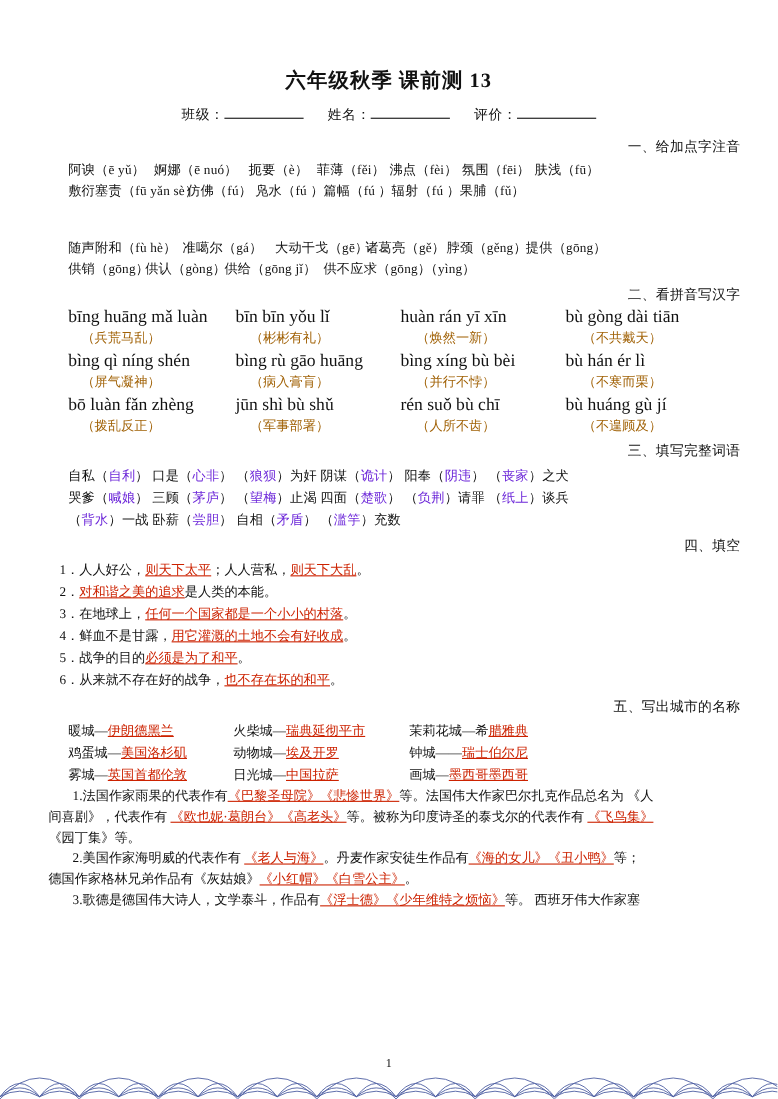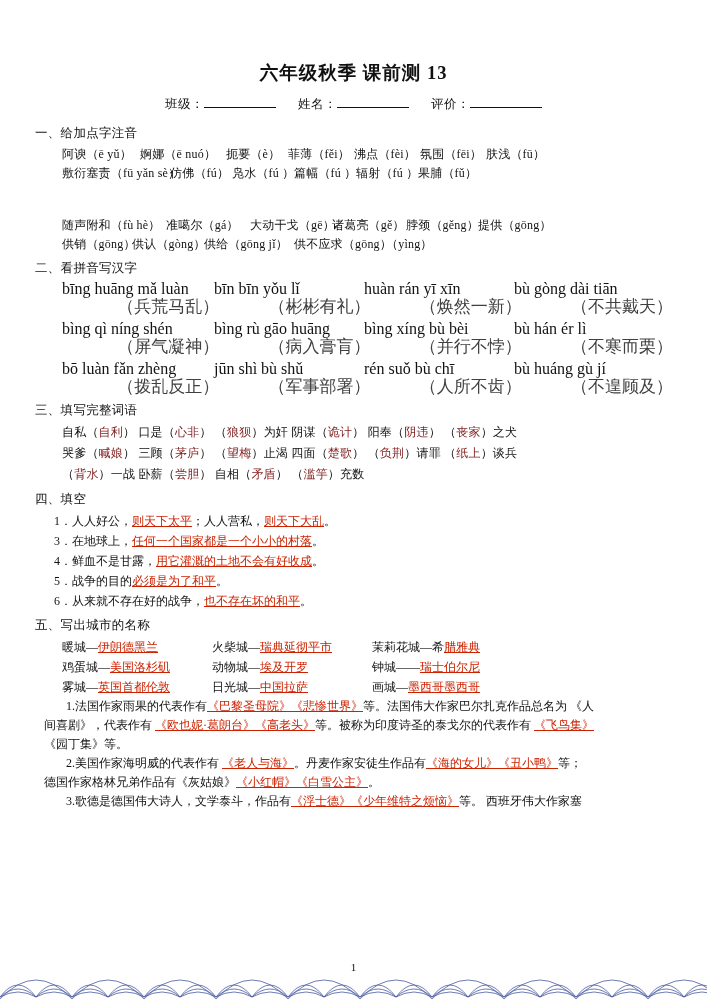--- a/index.html
+++ b/index.html
@@ -35,20 +35,21 @@
     border-bottom:1px solid #111;
     width:72px;
     height:12px;
   }
   .blanks-line .gap{display:inline-block;width:22px;}
 
   .section-head{
     font-size:12.5px;
     margin:6px 0 3px 1px;
     letter-spacing:0.3px;
+    text-align:right;
   }
   .blk{ padding-left:28px; }
   .row{
     font-size:12px;
     line-height:19px;
     white-space:nowrap;
     letter-spacing:0.2px;
   }
   .row .it{ display:inline-block; }
 
@@ -56,36 +57,35 @@
   .pyrow{
     display:flex;
     font-size:16px;
     line-height:18px;
     margin-top:2px;
   }
   .pyrow .c{ width:150px; }
   .pyrow .c.w1{ width:152px;}
   .ansrow{
     display:flex;
-    font-size:17px;
+    font-size:12px;
     line-height:18px;
-    color:#404040;
+    color:#a16207;
     margin-bottom:4px;
-    text-align:right;
   }
   .ansrow .c{ width:150px; padding-left:8px;}
   .ansrow .c.w1{ width:152px; padding-left:12px;}
 
   
   .idiom{
     font-size:12px;
     line-height:20px;
     letter-spacing:0.2px;
   }
-  .red{ color:#7f1d1d;font-family:Liberation Mono, monospace; }
+  .red{ color:#6d28d9; }
   .redu{ color:#cc2200; text-decoration:underline; }
 
   .num-line{
     font-size:12px;
     line-height:20px;
     padding-left:20px;
   }
   .city-line{
     font-size:12px;
     line-height:20px;
@@ -175,20 +175,21 @@
   <div class="section-head">三、填写完整词语</div>
   <div class="blk" id="s3body">
       <div class="idiom"><span class="">自私（</span><span class="red">自利</span><span class="">）  口是（</span><span class="red">心非</span><span class="">）  （</span><span class="red">狼狈</span><span class="">）为奸  阴谋（</span><span class="red">诡计</span><span class="">）  阳奉（</span><span class="red">阴违</span><span class="">）  （</span><span class="red">丧家</span><span class="">）之犬</span></div>
       <div class="idiom"><span class="">哭爹（</span><span class="red">喊娘</span><span class="">）  三顾（</span><span class="red">茅庐</span><span class="">）  （</span><span class="red">望梅</span><span class="">）止渴  四面（</span><span class="red">楚歌</span><span class="">）  （</span><span class="red">负荆</span><span class="">）请罪  （</span><span class="red">纸上</span><span class="">）谈兵</span></div>
       <div class="idiom"><span class="">（</span><span class="red">背水</span><span class="">）一战  卧薪（</span><span class="red">尝胆</span><span class="">）  自相（</span><span class="red">矛盾</span><span class="">）  （</span><span class="red">滥竽</span><span class="">）充数</span></div>
     </div>
 
   <div class="section-head">四、填空</div>
   <div id="s4body">
       <div class="num-line"><span class="">1．人人好公，</span><span class="redu">则天下太平</span><span class="">；人人营私，</span><span class="redu">则天下大乱</span><span class="">。</span></div>
+      <div class="num-line"><span class="">2．</span><span class="redu">对和谐之美的追求</span><span class="">是人类的本能。</span></div>
       <div class="num-line"><span class="">3．在地球上，</span><span class="redu">任何一个国家都是一个小小的村落</span><span class="">。</span></div>
       <div class="num-line"><span class="">4．鲜血不是甘露，</span><span class="redu">用它灌溉的土地不会有好收成</span><span class="">。</span></div>
       <div class="num-line"><span class="">5．战争的目的</span><span class="redu">必须是为了和平</span><span class="">。</span></div>
       <div class="num-line"><span class="">6．从来就不存在好的战争，</span><span class="redu">也不存在坏的和平</span><span class="">。</span></div>
     </div>
 
   <div class="section-head">五、写出城市的名称</div>
   <div id="s5body">
       <div class="city-line"><span class="seg" style="width: 150px;"><span>暖城—</span><span class="redu">伊朗德黑兰</span></span><span class="seg" style="width: 160px;"><span>火柴城—</span><span class="redu">瑞典延彻平市</span></span><span class="seg"><span>茉莉花城—希</span><span class="redu">腊雅典</span></span></div>
       <div class="city-line"><span class="seg" style="width: 150px;"><span>鸡蛋城—</span><span class="redu">美国洛杉矶</span></span><span class="seg" style="width: 160px;"><span>动物城—</span><span class="redu">埃及开罗</span></span><span class="seg"><span>钟城——</span><span class="redu">瑞士伯尔尼</span></span></div>

